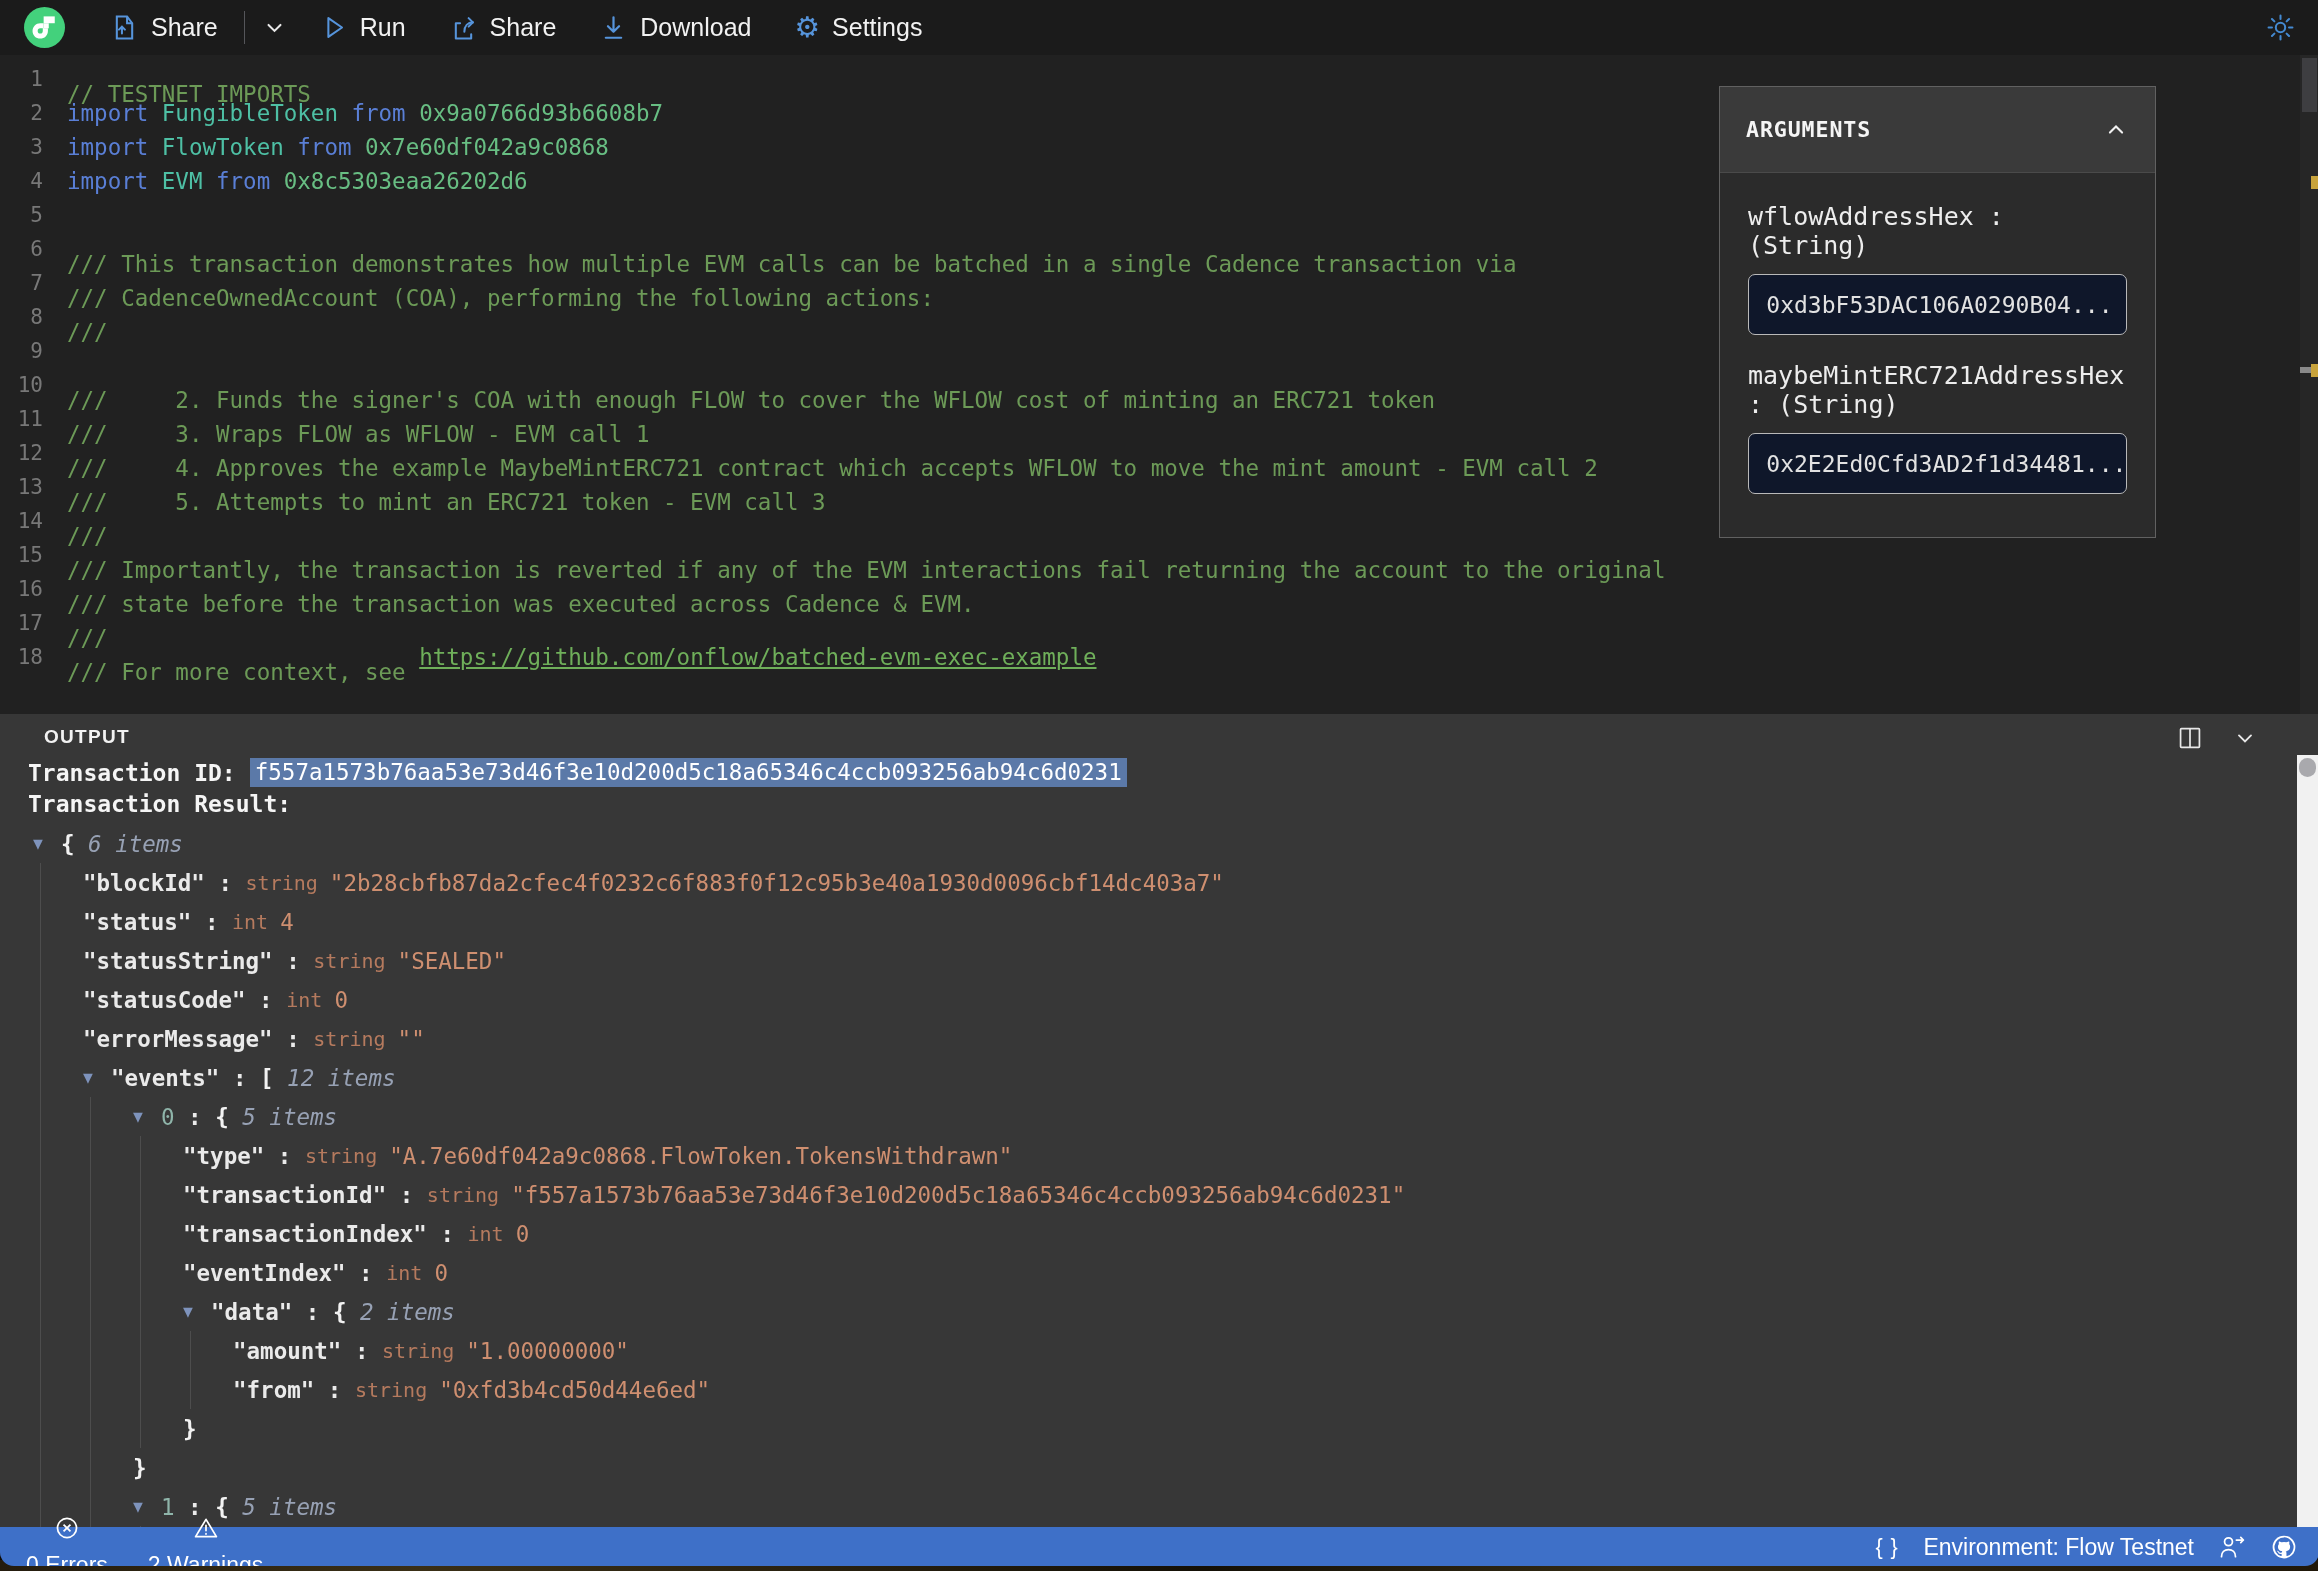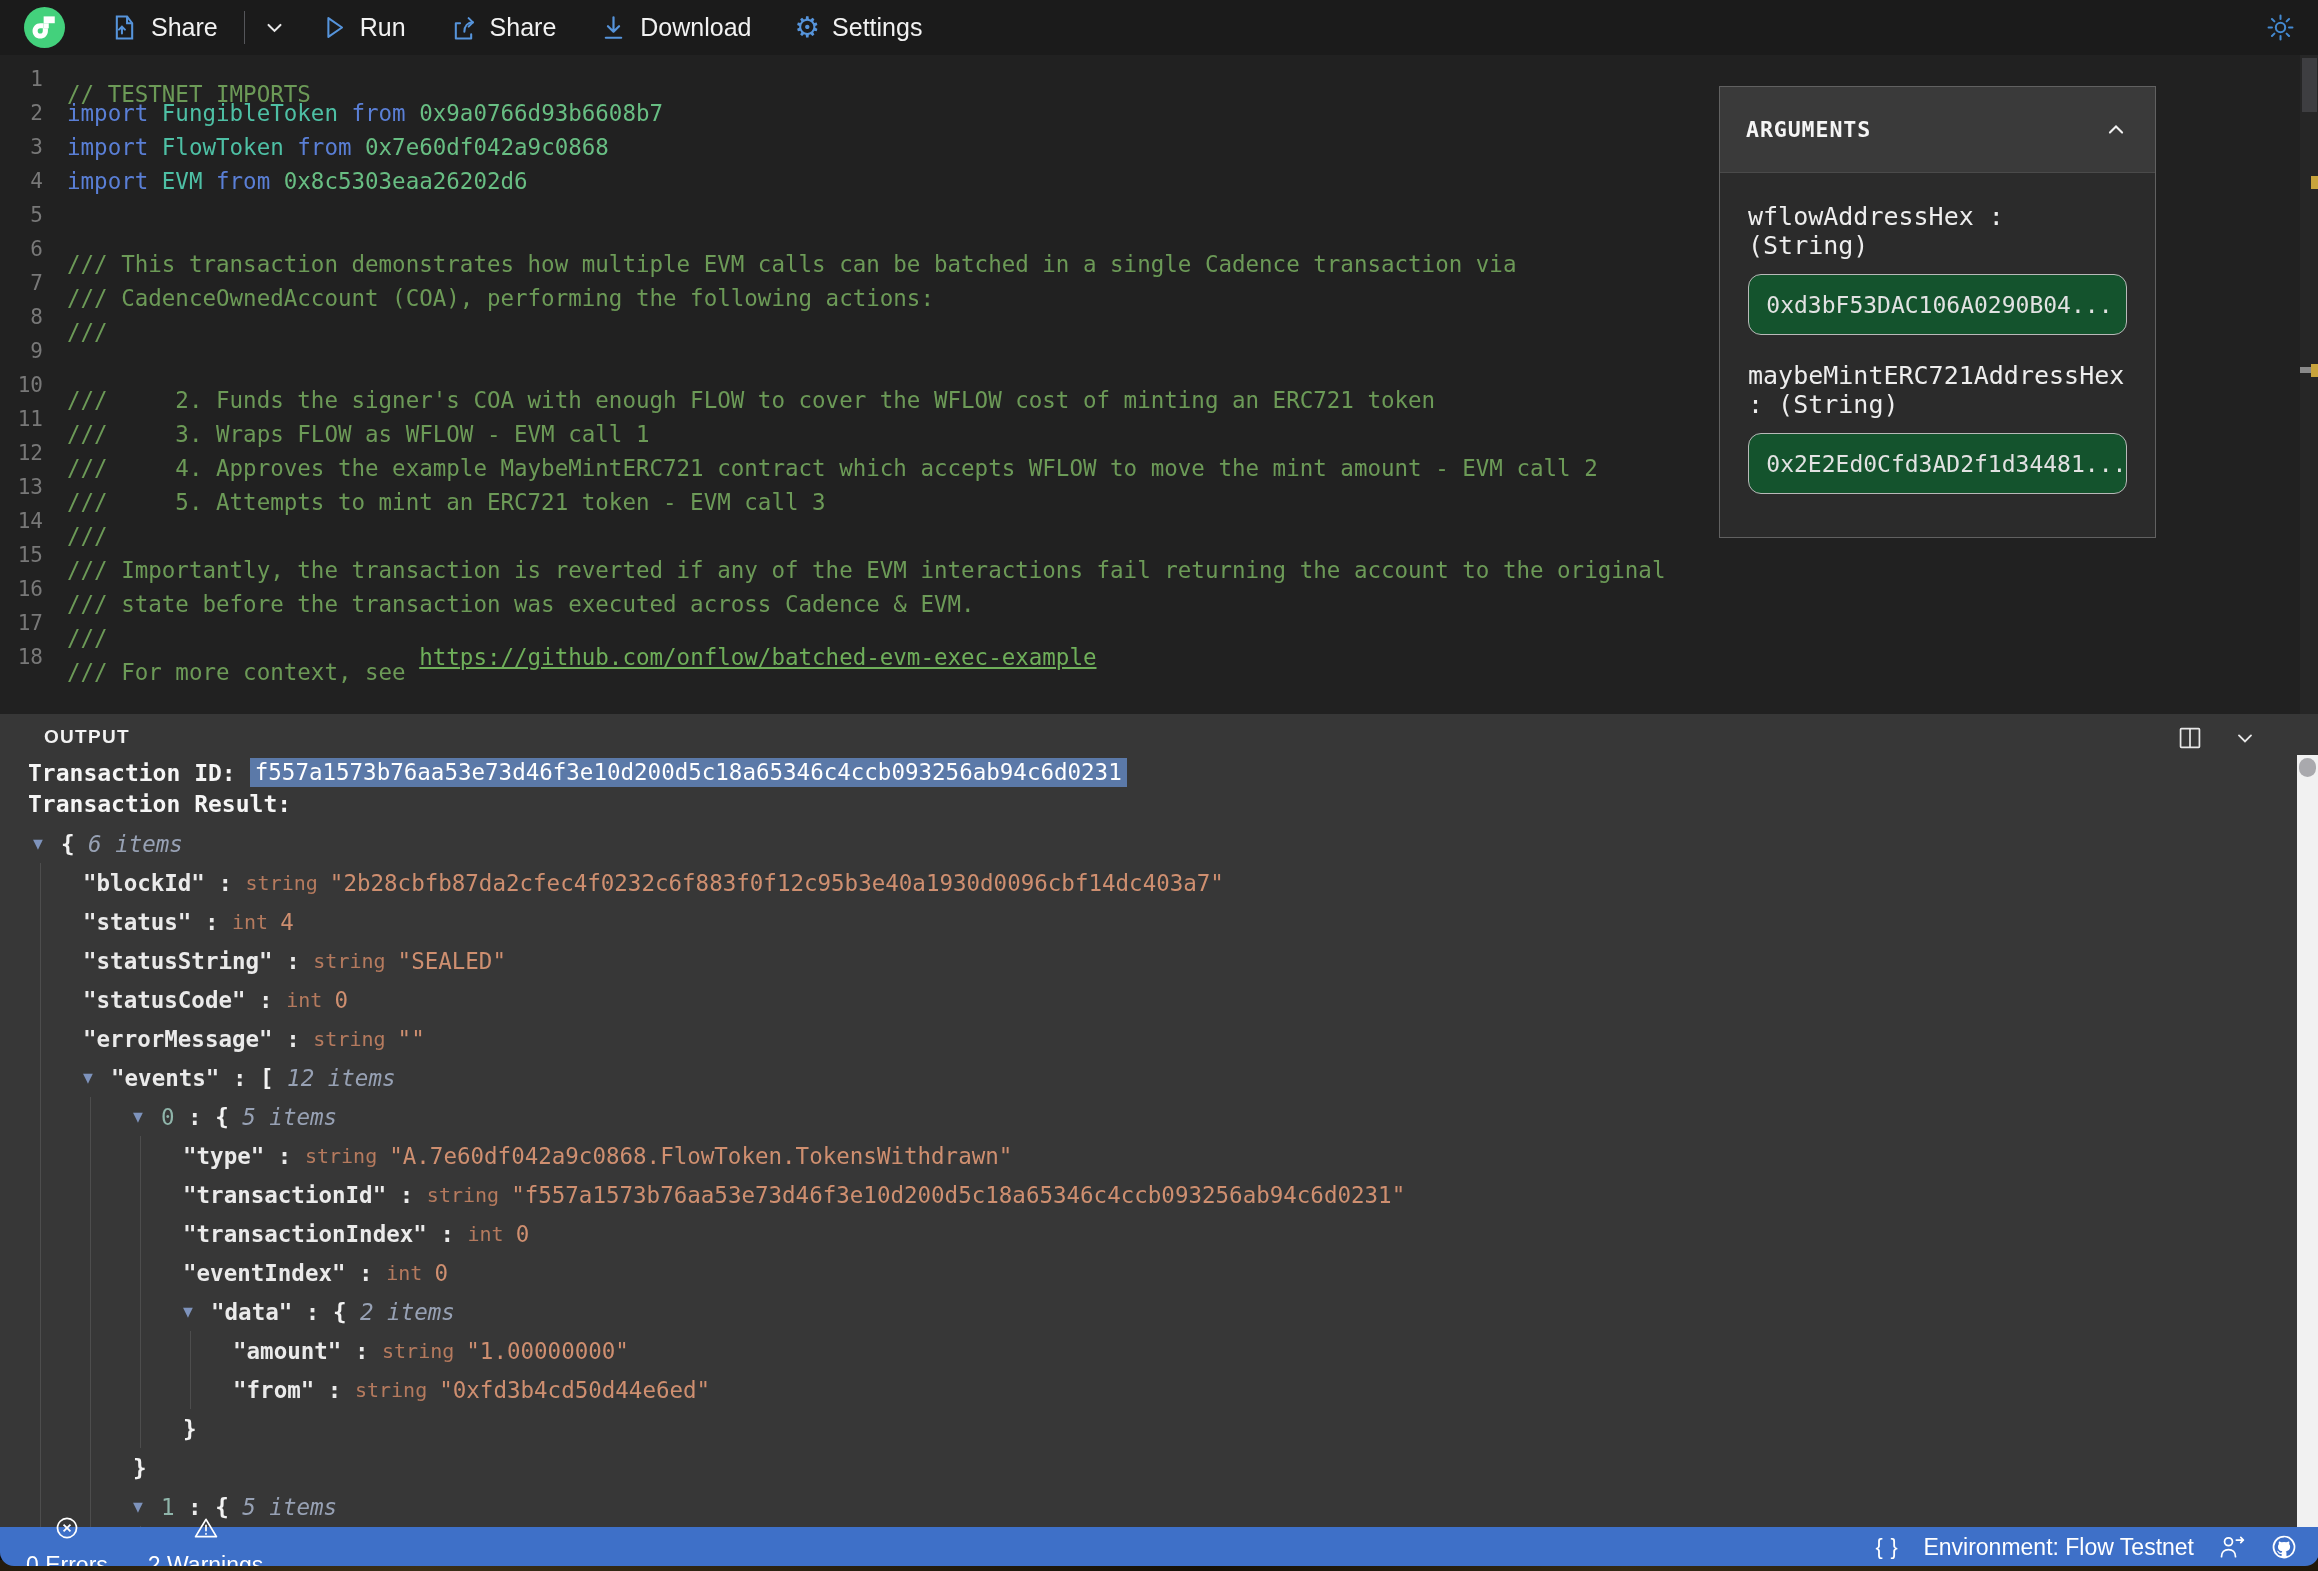--- a/index.html
+++ b/index.html
@@ -64,21 +64,21 @@
   }
   .args-header {
     height:86px; background:#3a3a3a; display:flex; align-items:center;
     justify-content:space-between; padding:0 26px; border-bottom:0.9px solid #4a4a4a;
   }
   .args-title { color:#f5f5f5; font-size:21.6px; font-weight:bold; letter-spacing:0.9px; }
   .args-collapse svg { width:26px; height:26px; display:block; }
   .args-body { padding:29px 28px 38px 28px; }
   .arg-label { color:#ededed; font-size:25px; line-height:29px; margin-bottom:14px; }
   .arg-input {
-    height:61px; background:#14532d; border:1.7px solid #b9b9b9; border-radius:13px;
+    height:61px; background:#0f172a; border:1.7px solid #b9b9b9; border-radius:7px;
     display:flex; align-items:center; padding:0 17.3px; margin-bottom:26px;
     color:#e2e2e2; font-size:23px; white-space:nowrap; overflow:hidden;
   }
   .args-body .arg-block:last-child .arg-input { margin-bottom:5.2px; }
   
   .output {
     position:absolute; top:714px; left:0; right:0; height:813px;
     background:#373737; overflow:hidden;
     font-family:"DejaVu Sans Mono", monospace;
   }

